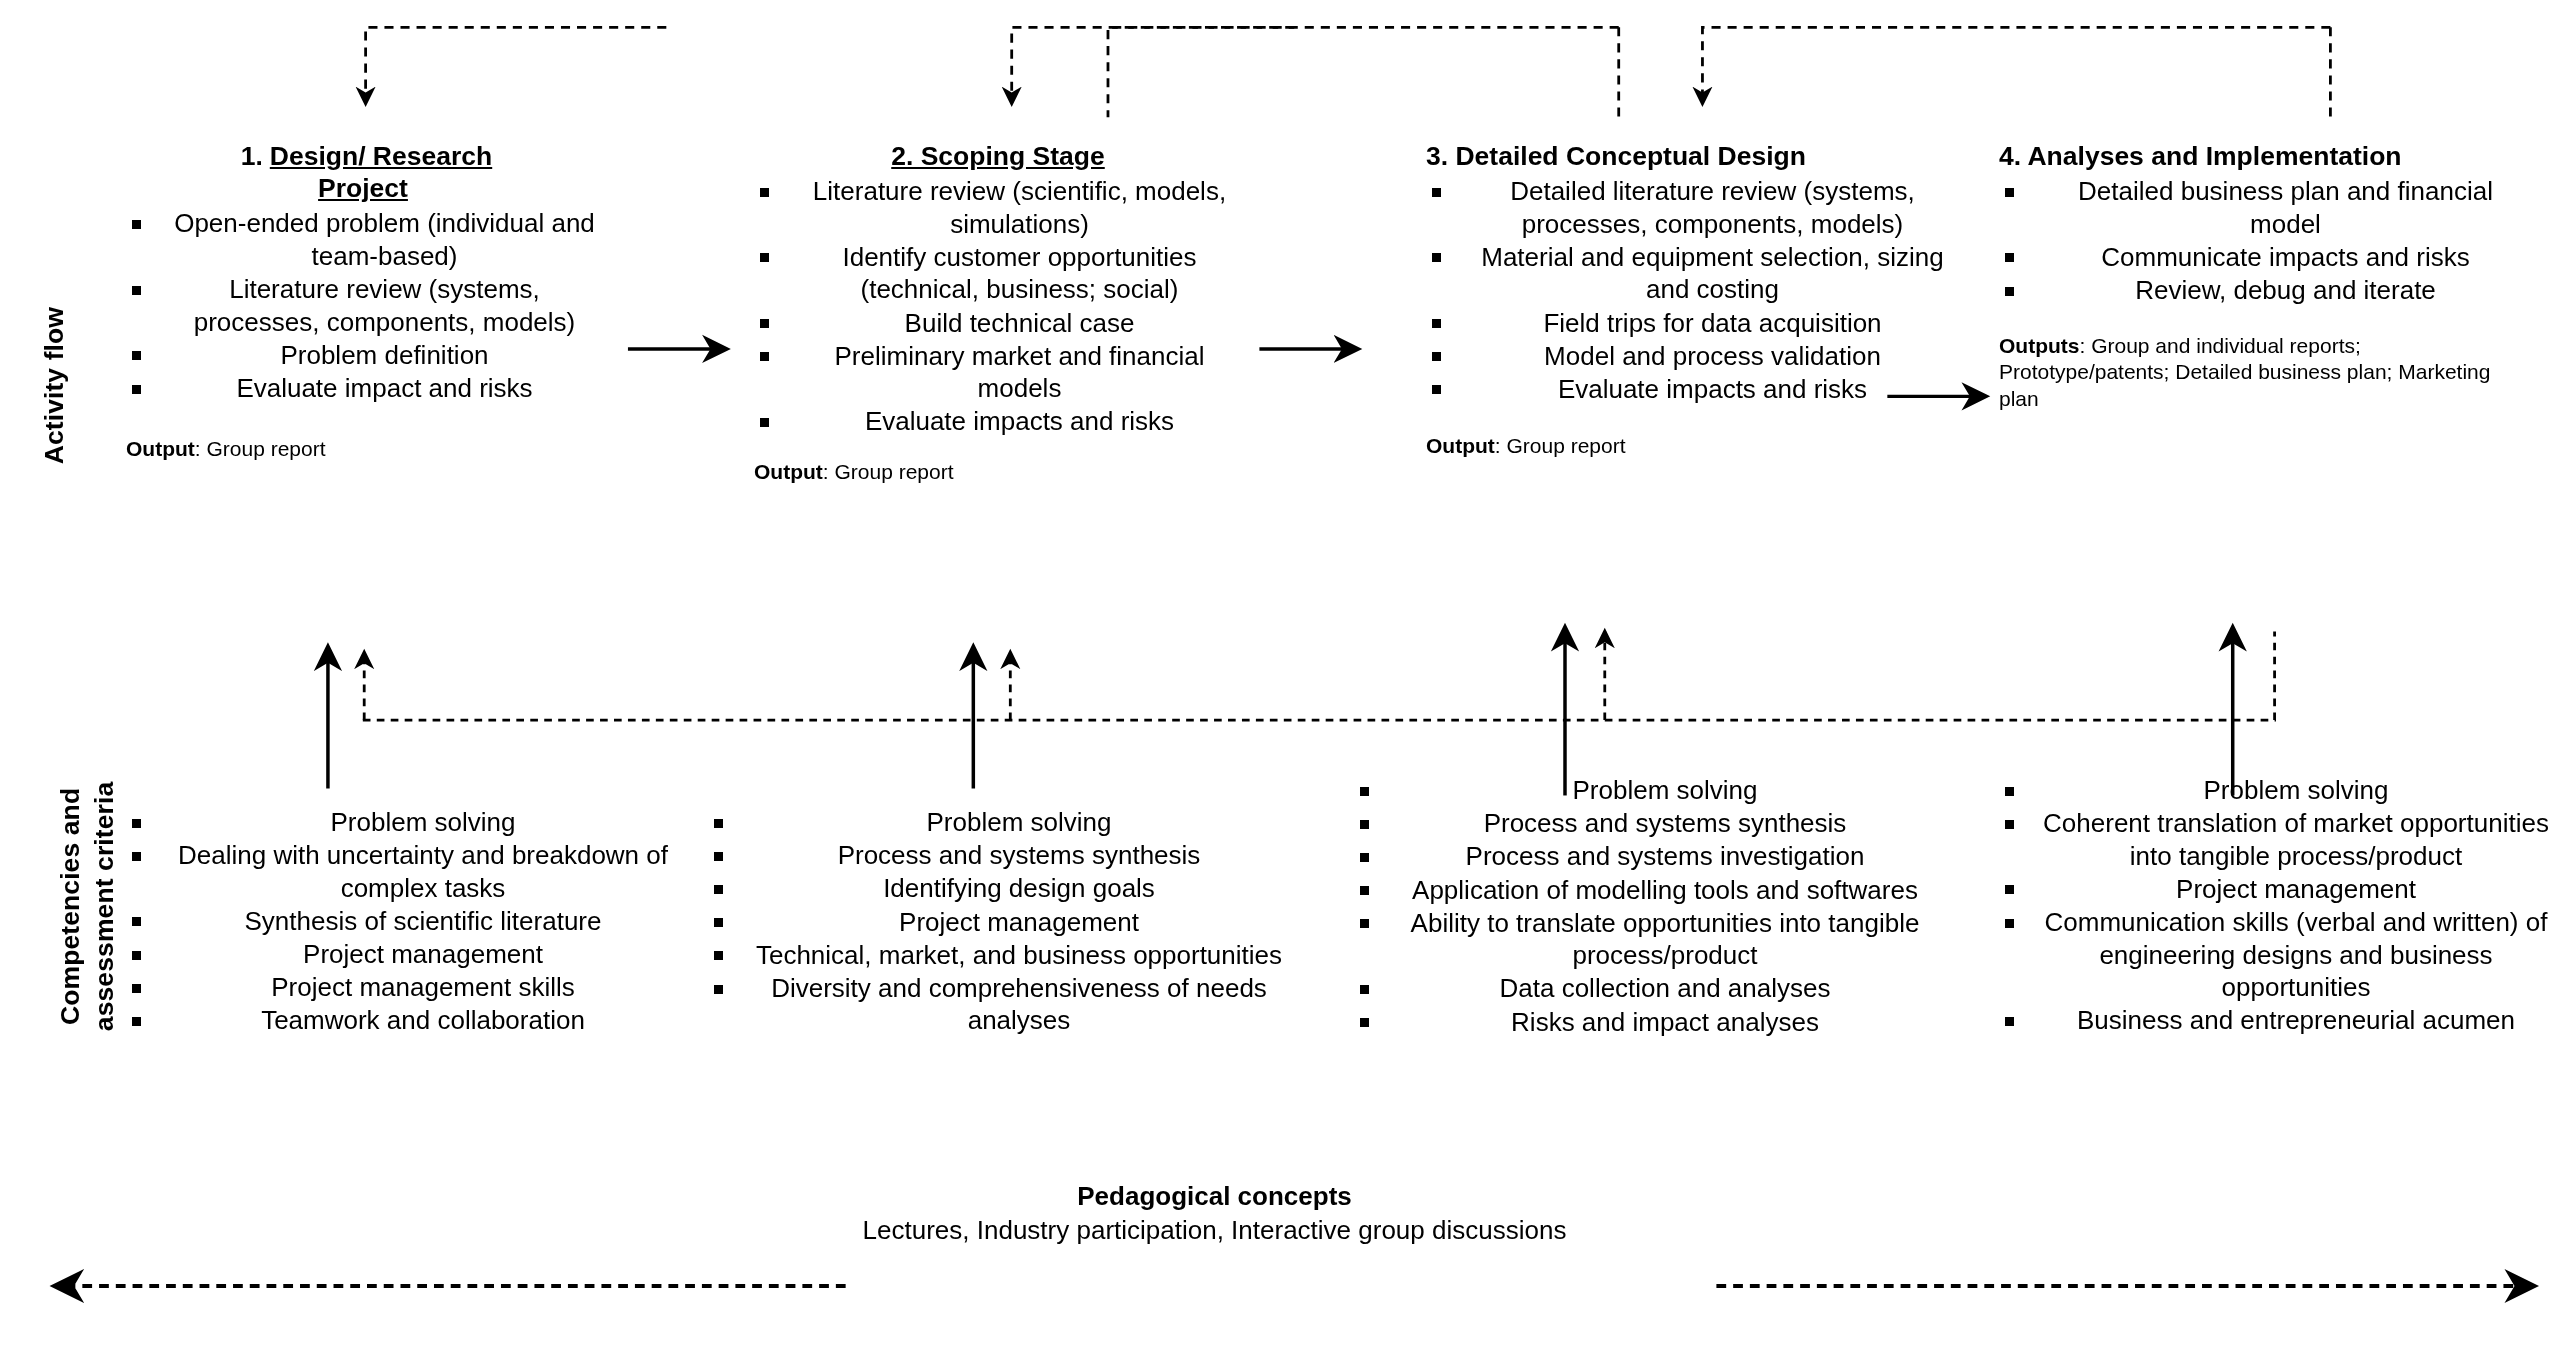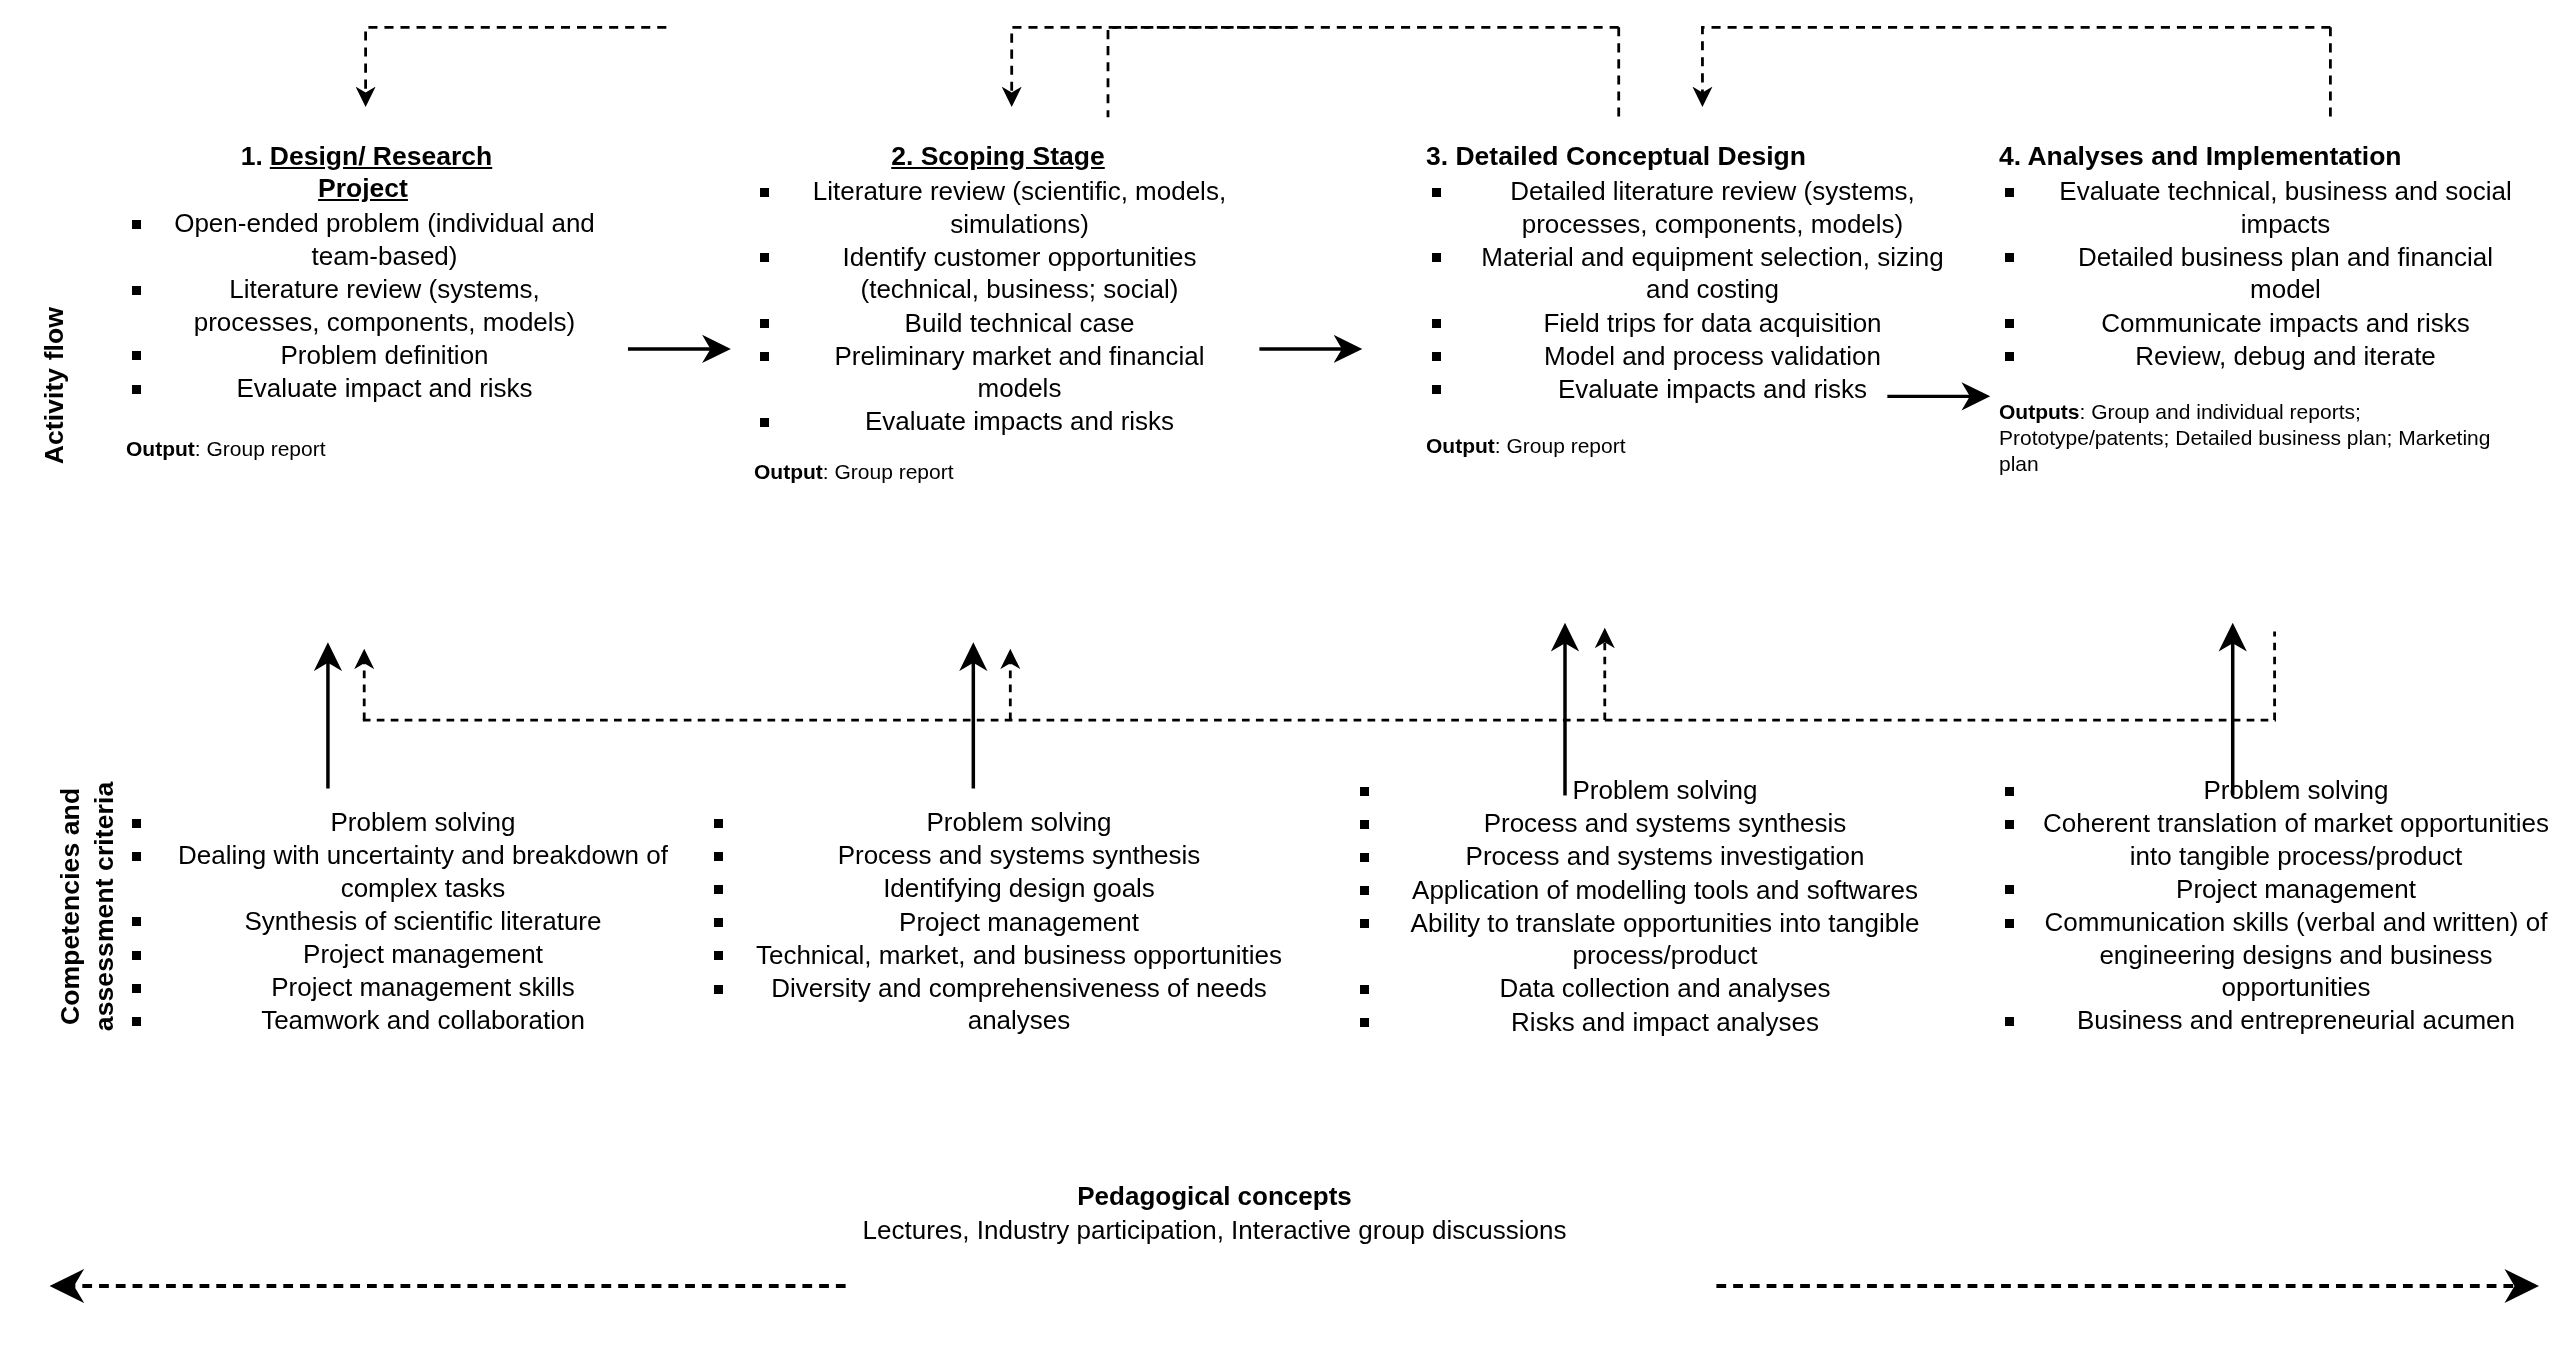--- a/index.html
+++ b/index.html
@@ -251,21 +251,20 @@
       <li>Evaluate impacts and risks</li>
     </ul>
     <div class="output-line" style="margin-top:28px;">
       <b>Output</b><span>: Group report</span>
     </div>
   </div>
 
   <div class="stage-col" style="left:1999px; top:140px; width:530px;">
     <div class="stage-title">4. Analyses and Implementation</div>
     <ul class="bullets">
-      <li>Evaluate technical, business and social impacts</li>
       <li>Detailed business plan and financial model</li>
       <li>Communicate impacts and risks</li>
       <li>Review, debug and iterate</li>
     </ul>
     <div class="output-line" style="margin-top:26.5px;">
       <b>Outputs</b><span>: Group  and individual reports; Prototype/patents; Detailed business plan; Marketing plan</span>
     </div>
   </div>
 
   <div class="comp-col" style="left:126px; top:806px; width:551px;">

